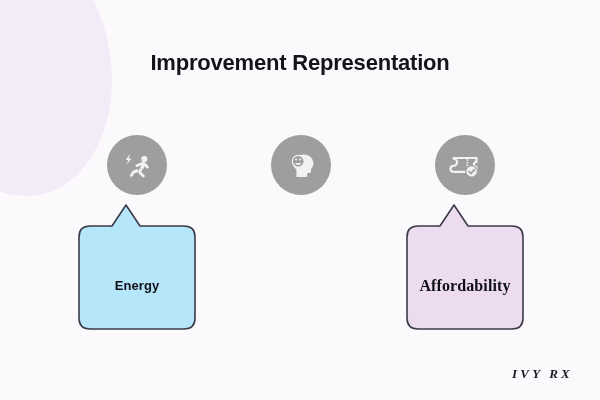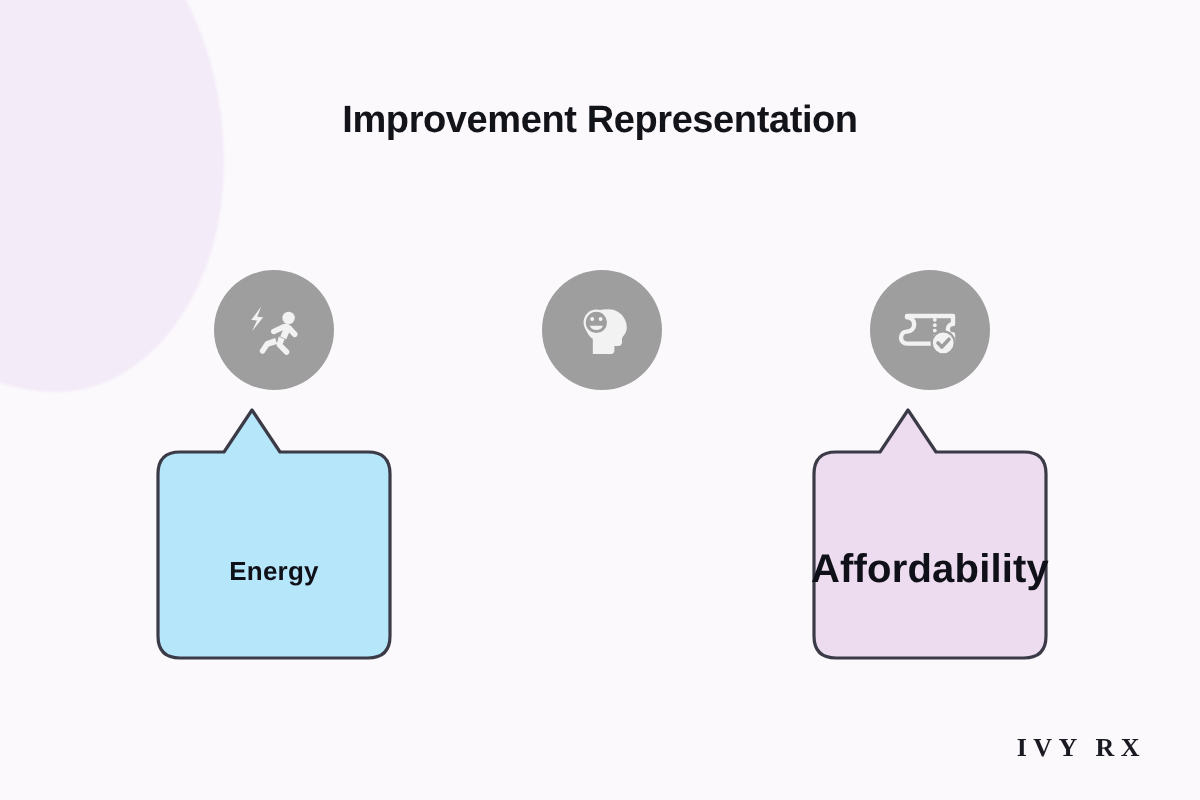--- a/index.html
+++ b/index.html
@@ -33,21 +33,21 @@
     filter: blur(0.4px);
   }
 
   
   .title {
     position: absolute;
     left: 0;
     top: 50px;
     width: 600px;
     text-align: center;
-    font-size: 19px;
+    font-size: 22px;
     font-weight: bold;
     letter-spacing: -0.2px;
     color: #13131a;
     font-family: "Liberation Sans", sans-serif;
   }
 
   
   .col {
     position: absolute;
     top: 0;
@@ -97,32 +97,33 @@
     align-items: center;
     justify-content: center;
     padding-top: 16px;
     box-sizing: border-box;
     font-size: 13px;
     font-weight: bold;
     color: #101018;
     letter-spacing: 0.1px;
     white-space: nowrap;
   }
-  .card-2 .card-label { font-size: 20px; }
+  .card-2 .card-label { font-size: 16px; font-family: Liberation Serif, serif; }
 
   
   .brand {
     position: absolute;
     right: 27px;
     bottom: 18px;
     font-size: 13px;
     font-weight: bold;
     letter-spacing: 3.2px;
     color: #1a1a22;
     font-family: "Liberation Serif", serif;
+    font-style: italic;
   }
 </style>
 </head>
 <body>
 
 <div id="canvas">
 
   <div class="blob"></div>
 
   <div class="title">Improvement Representation</div>

